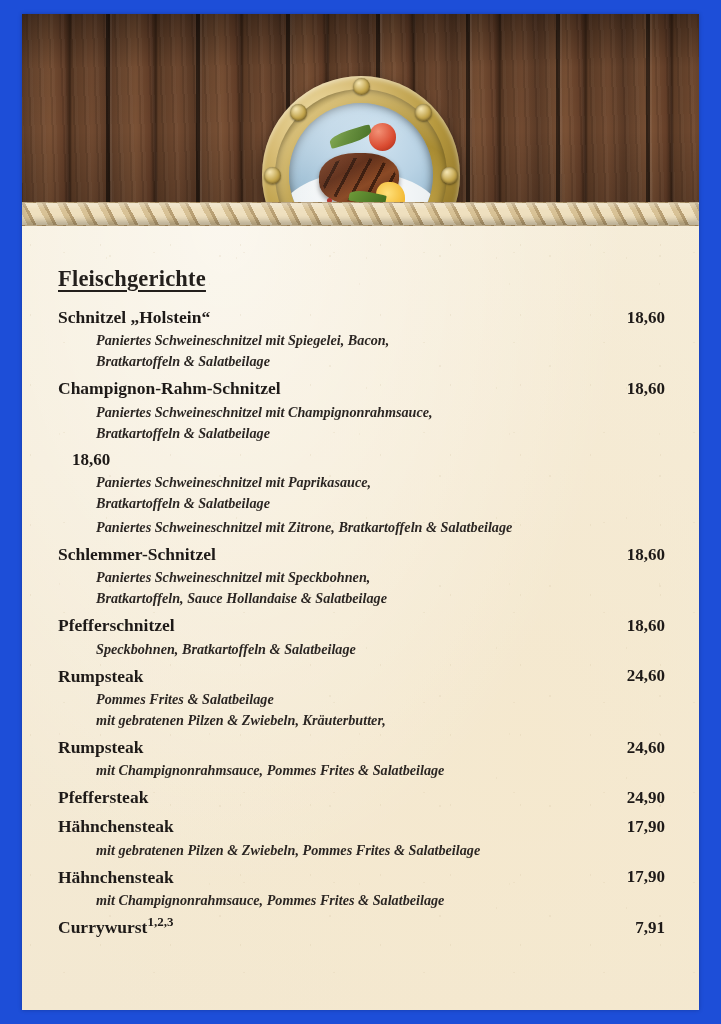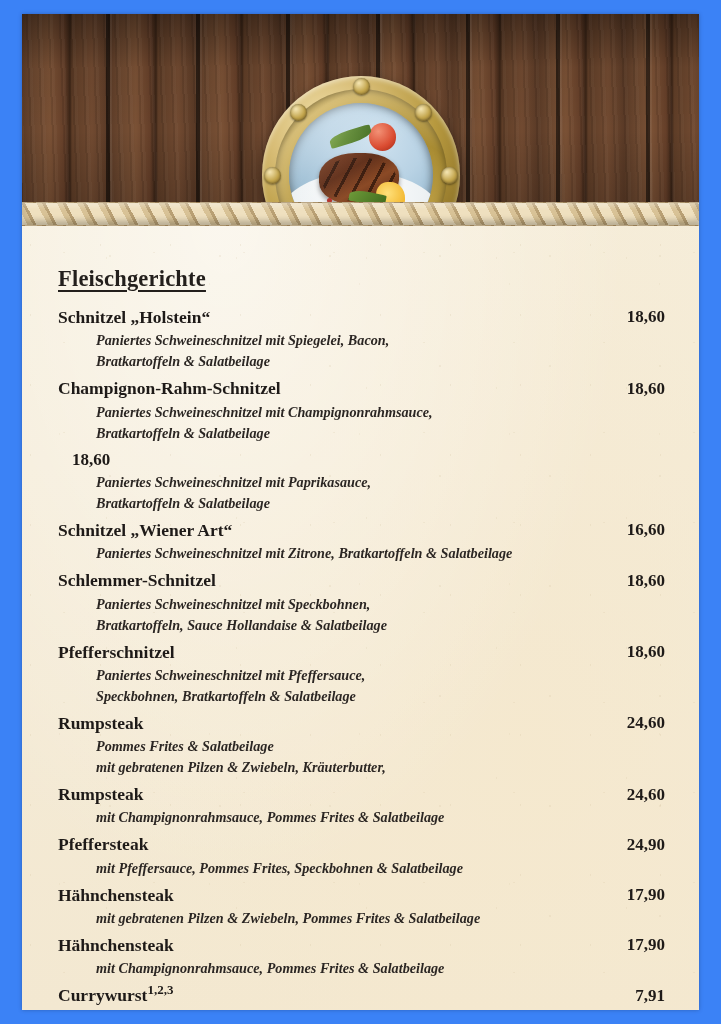--- a/index.html
+++ b/index.html
@@ -11,21 +11,21 @@
     width: 721px;
     height: 1024px;
     overflow: hidden;
     font-family: "Liberation Serif", serif;
   }
 
   .page {
     position: relative;
     width: 721px;
     height: 1024px;
-    background: #3b82f6;
+    background: #1d4ed8;
     box-sizing: border-box;
   }
 
   
   .menu-card {
     position: absolute;
     left: 22px;
     top: 14px;
     width: 677px;
     height: 996px;
@@ -238,21 +238,21 @@
   .menu-list {
     margin: 0;
     padding: 0;
     list-style: none;
   }
   .menu-item {
     margin-bottom: 3px;
   }
   .item-head {
     display: flex;
-    align-items: center;
+    align-items: flex-end;
     justify-content: space-between;
     gap: 46px;
   }
   .item-name {
     font-size: 17.5px;
     font-weight: bold;
     color: #1e1a18;
     line-height: 1.5;
     white-space: nowrap;
   }
@@ -341,40 +341,35 @@
             <div class="item-desc">Bratkartoffeln &amp; Salatbeilage</div>
           </li>
           <li class="menu-item">
             <div class="item-head">
               <div class="item-price">18,60</div>
             </div>
             <div class="item-desc">Paniertes Schweineschnitzel mit Paprikasauce,</div>
             <div class="item-desc">Bratkartoffeln &amp; Salatbeilage</div>
           </li>
           <li class="menu-item">
-            <div class="item-head">
-              <div class="item-name">Schnitzel „Wiener Art“</div>
-              <div class="item-price">16,60</div>
-            </div>
             <div class="item-desc">Paniertes Schweineschnitzel mit Zitrone, Bratkartoffeln &amp; Salatbeilage</div>
           </li>
           <li class="menu-item">
             <div class="item-head">
               <div class="item-name">Schlemmer-Schnitzel</div>
               <div class="item-price">18,60</div>
             </div>
             <div class="item-desc">Paniertes Schweineschnitzel mit Speckbohnen,</div>
             <div class="item-desc">Bratkartoffeln, Sauce Hollandaise &amp; Salatbeilage</div>
           </li>
           <li class="menu-item">
             <div class="item-head">
               <div class="item-name">Pfefferschnitzel</div>
               <div class="item-price">18,60</div>
             </div>
-            <div class="item-desc">Paniertes Schweineschnitzel mit Pfeffersauce,</div>
             <div class="item-desc">Speckbohnen, Bratkartoffeln &amp; Salatbeilage</div>
           </li>
           <li class="menu-item">
             <div class="item-head">
               <div class="item-name">Rumpsteak</div>
               <div class="item-price">24,60</div>
             </div>
             <div class="item-desc">Pommes Frites &amp; Salatbeilage</div>
             <div class="item-desc">mit gebratenen Pilzen &amp; Zwiebeln, Kräuterbutter,</div>
           </li>
@@ -383,21 +378,20 @@
               <div class="item-name">Rumpsteak</div>
               <div class="item-price">24,60</div>
             </div>
             <div class="item-desc">mit Champignonrahmsauce, Pommes Frites &amp; Salatbeilage</div>
           </li>
           <li class="menu-item">
             <div class="item-head">
               <div class="item-name">Pfeffersteak</div>
               <div class="item-price">24,90</div>
             </div>
-            <div class="item-desc">mit Pfeffersauce, Pommes Frites, Speckbohnen &amp; Salatbeilage</div>
           </li>
           <li class="menu-item">
             <div class="item-head">
               <div class="item-name">Hähnchensteak</div>
               <div class="item-price">17,90</div>
             </div>
             <div class="item-desc">mit gebratenen Pilzen &amp; Zwiebeln, Pommes Frites &amp; Salatbeilage</div>
           </li>
           <li class="menu-item">
             <div class="item-head">

